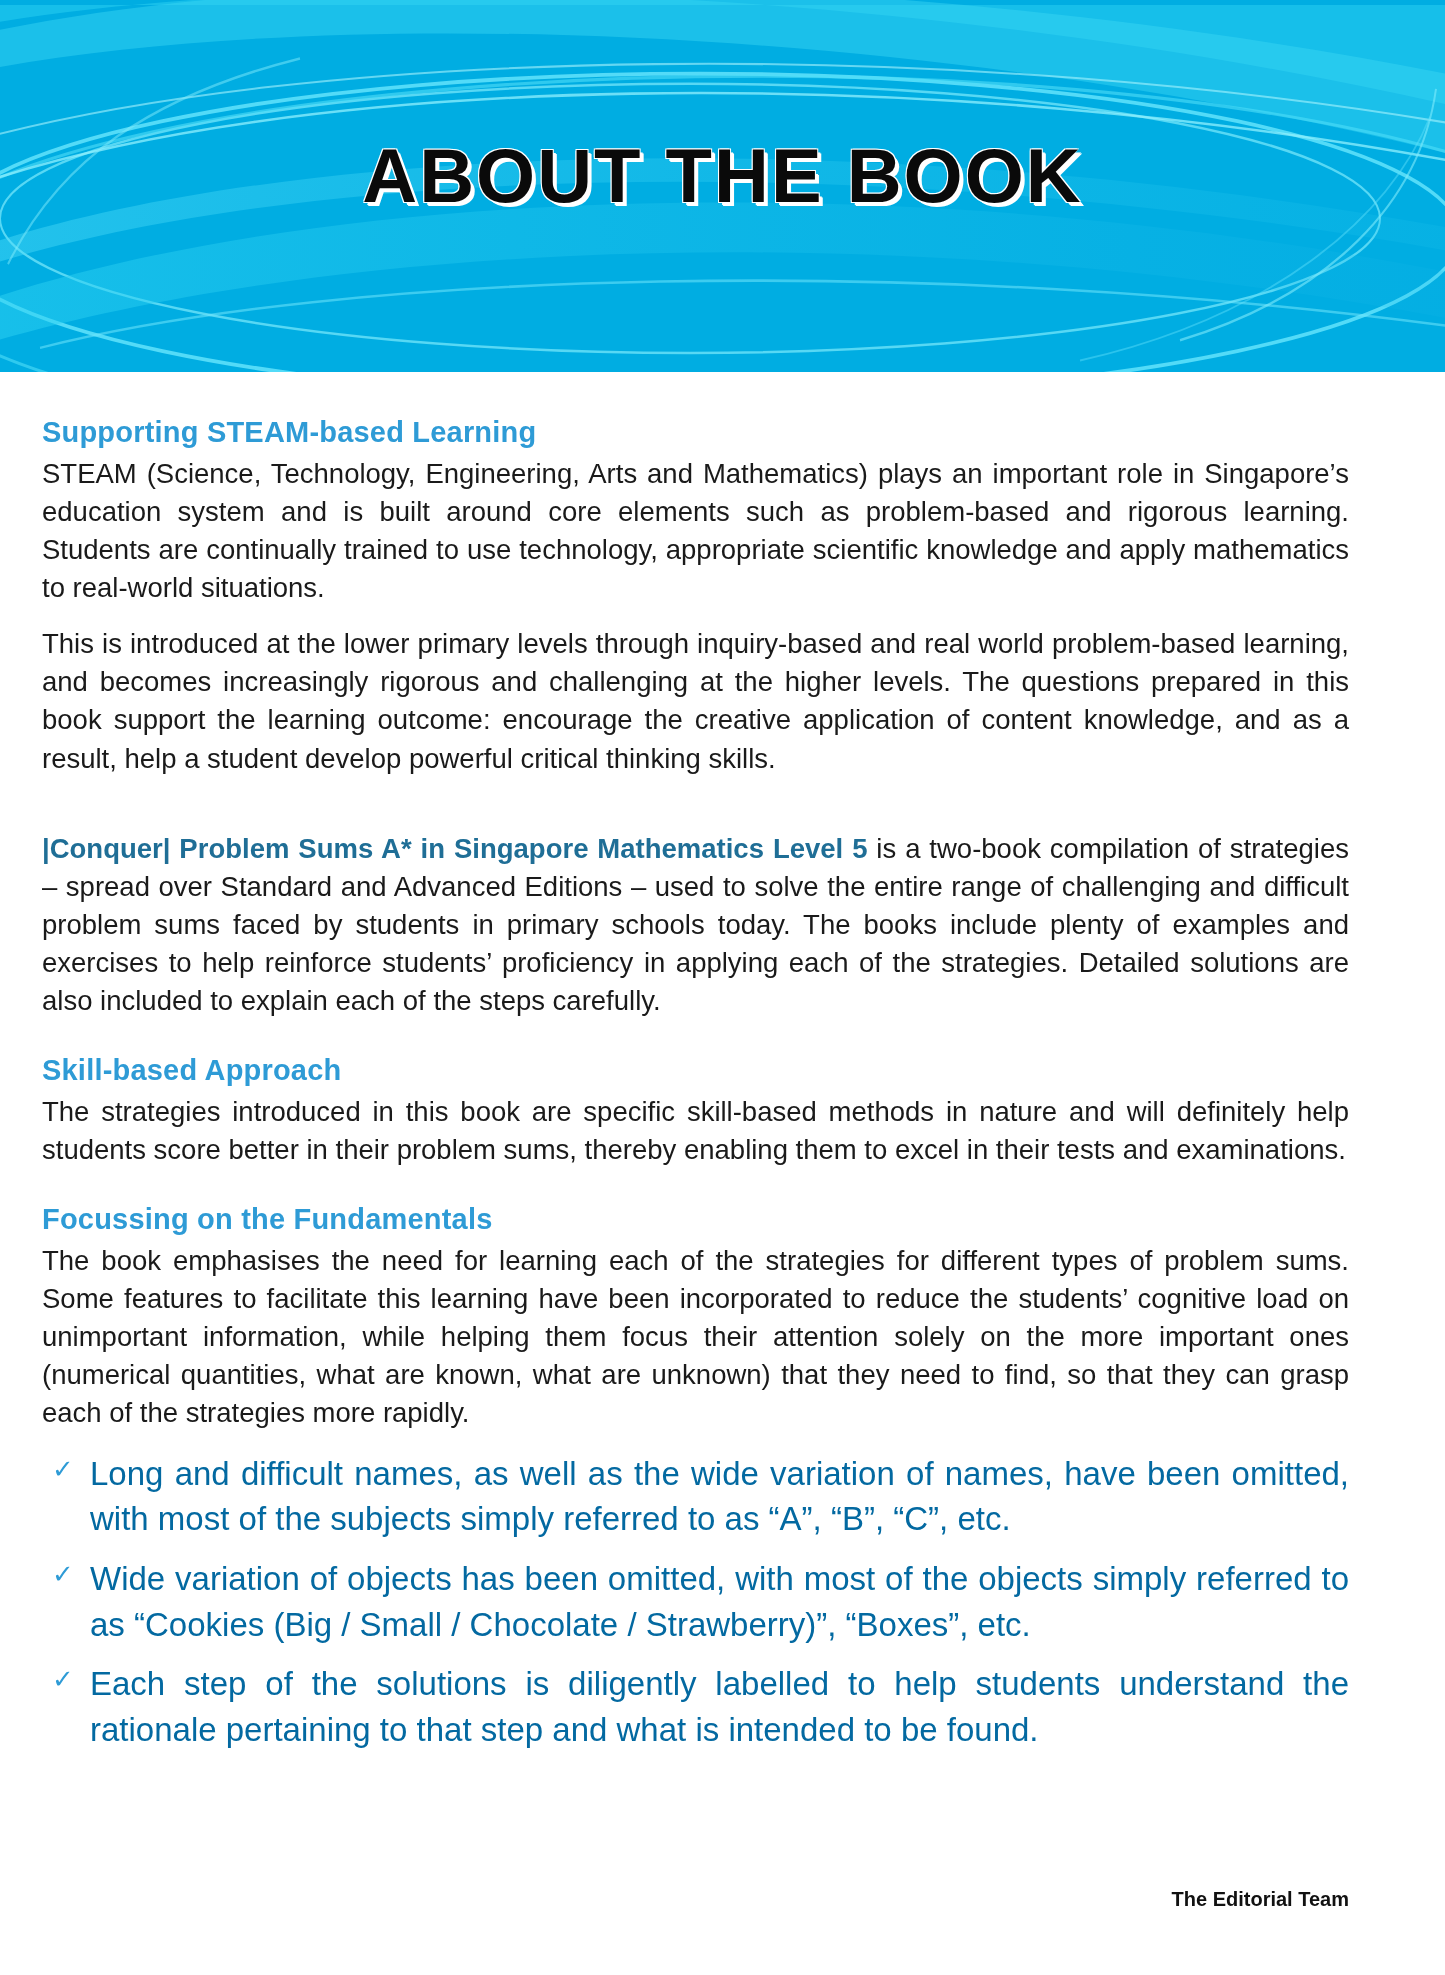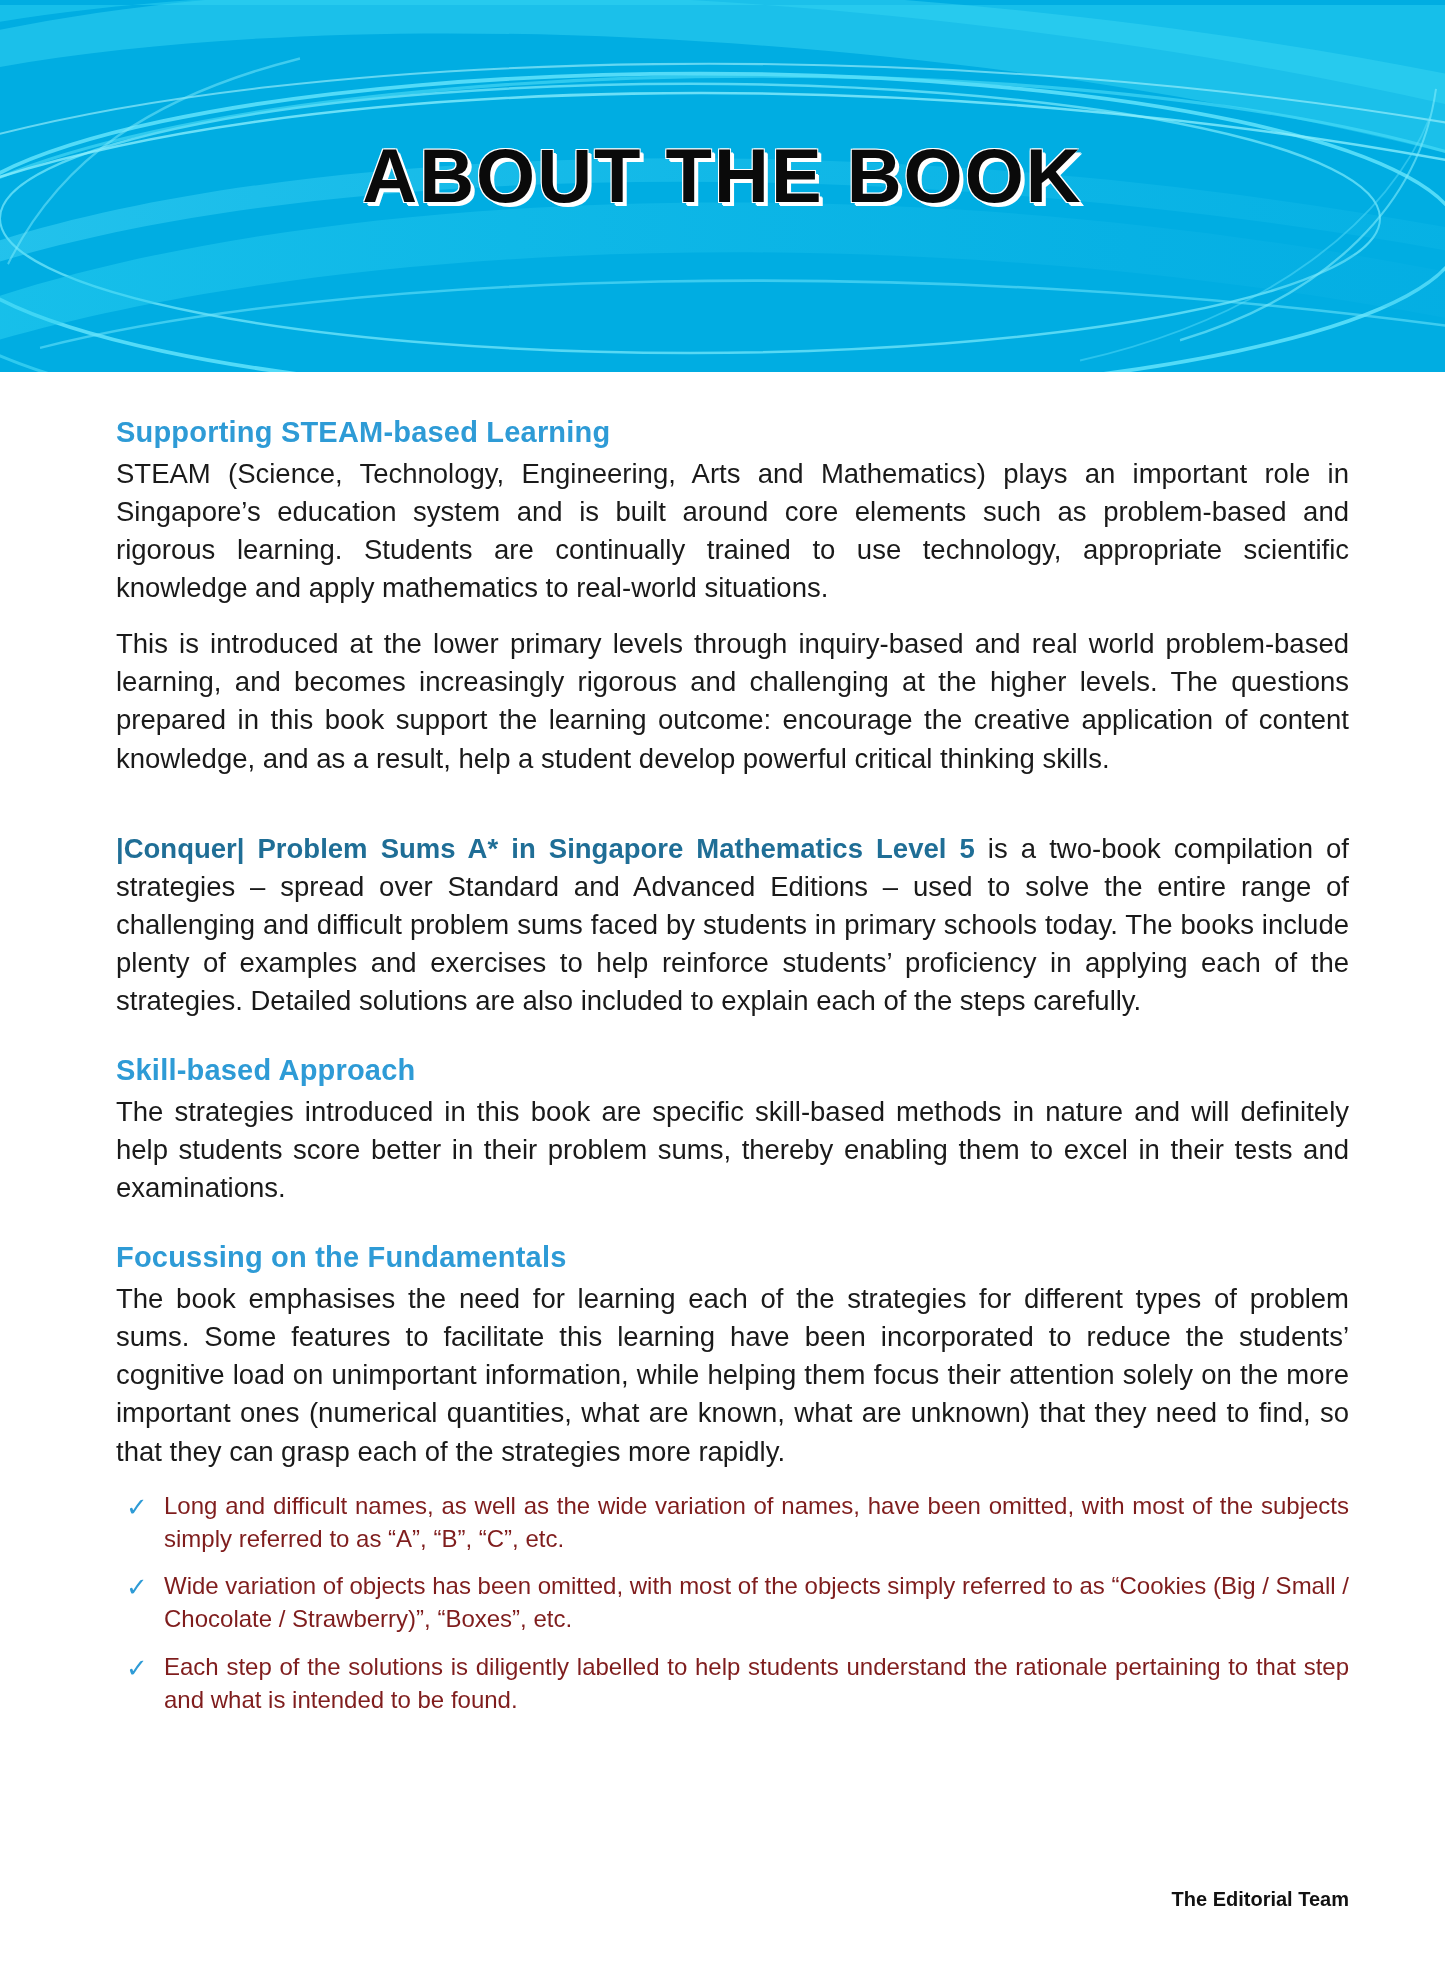--- a/index.html
+++ b/index.html
@@ -53,21 +53,21 @@
     text-shadow:
        3px  3px 0 #ffffff,
       -1px -1px 0 #ffffff,
        1px -1px 0 #ffffff,
       -1px  1px 0 #ffffff,
        4px  4px 0 #ffffff;
   }
 
   
   .content {
-    padding:44px 96px 0 116px;
+    padding:44px 96px 0 42px;
   }
 
   .section-heading {
     color:#2E9BD6;
     font-size:29px;
     font-weight:bold;
     margin-bottom:6px;
     letter-spacing:0.2px;
   }
 
@@ -106,23 +106,23 @@
     flex:0 0 auto;
     width:48px;
     color:#2E9BD6;
     font-size:26px;
     line-height:1.42;
     text-align:left;
     padding-left:10px;
   }
   .bullet-text {
     flex:1 1 auto;
-    font-size:24px;
+    font-size:33px;
     line-height:1.385;
-    color:#7f1d1d;
+    color:#0369a1;
     text-align:justify;
     text-justify:inter-word;
   }
 
   
   .footer {
     position:absolute;
     left:96px;
     right:96px;
     bottom:64px;

